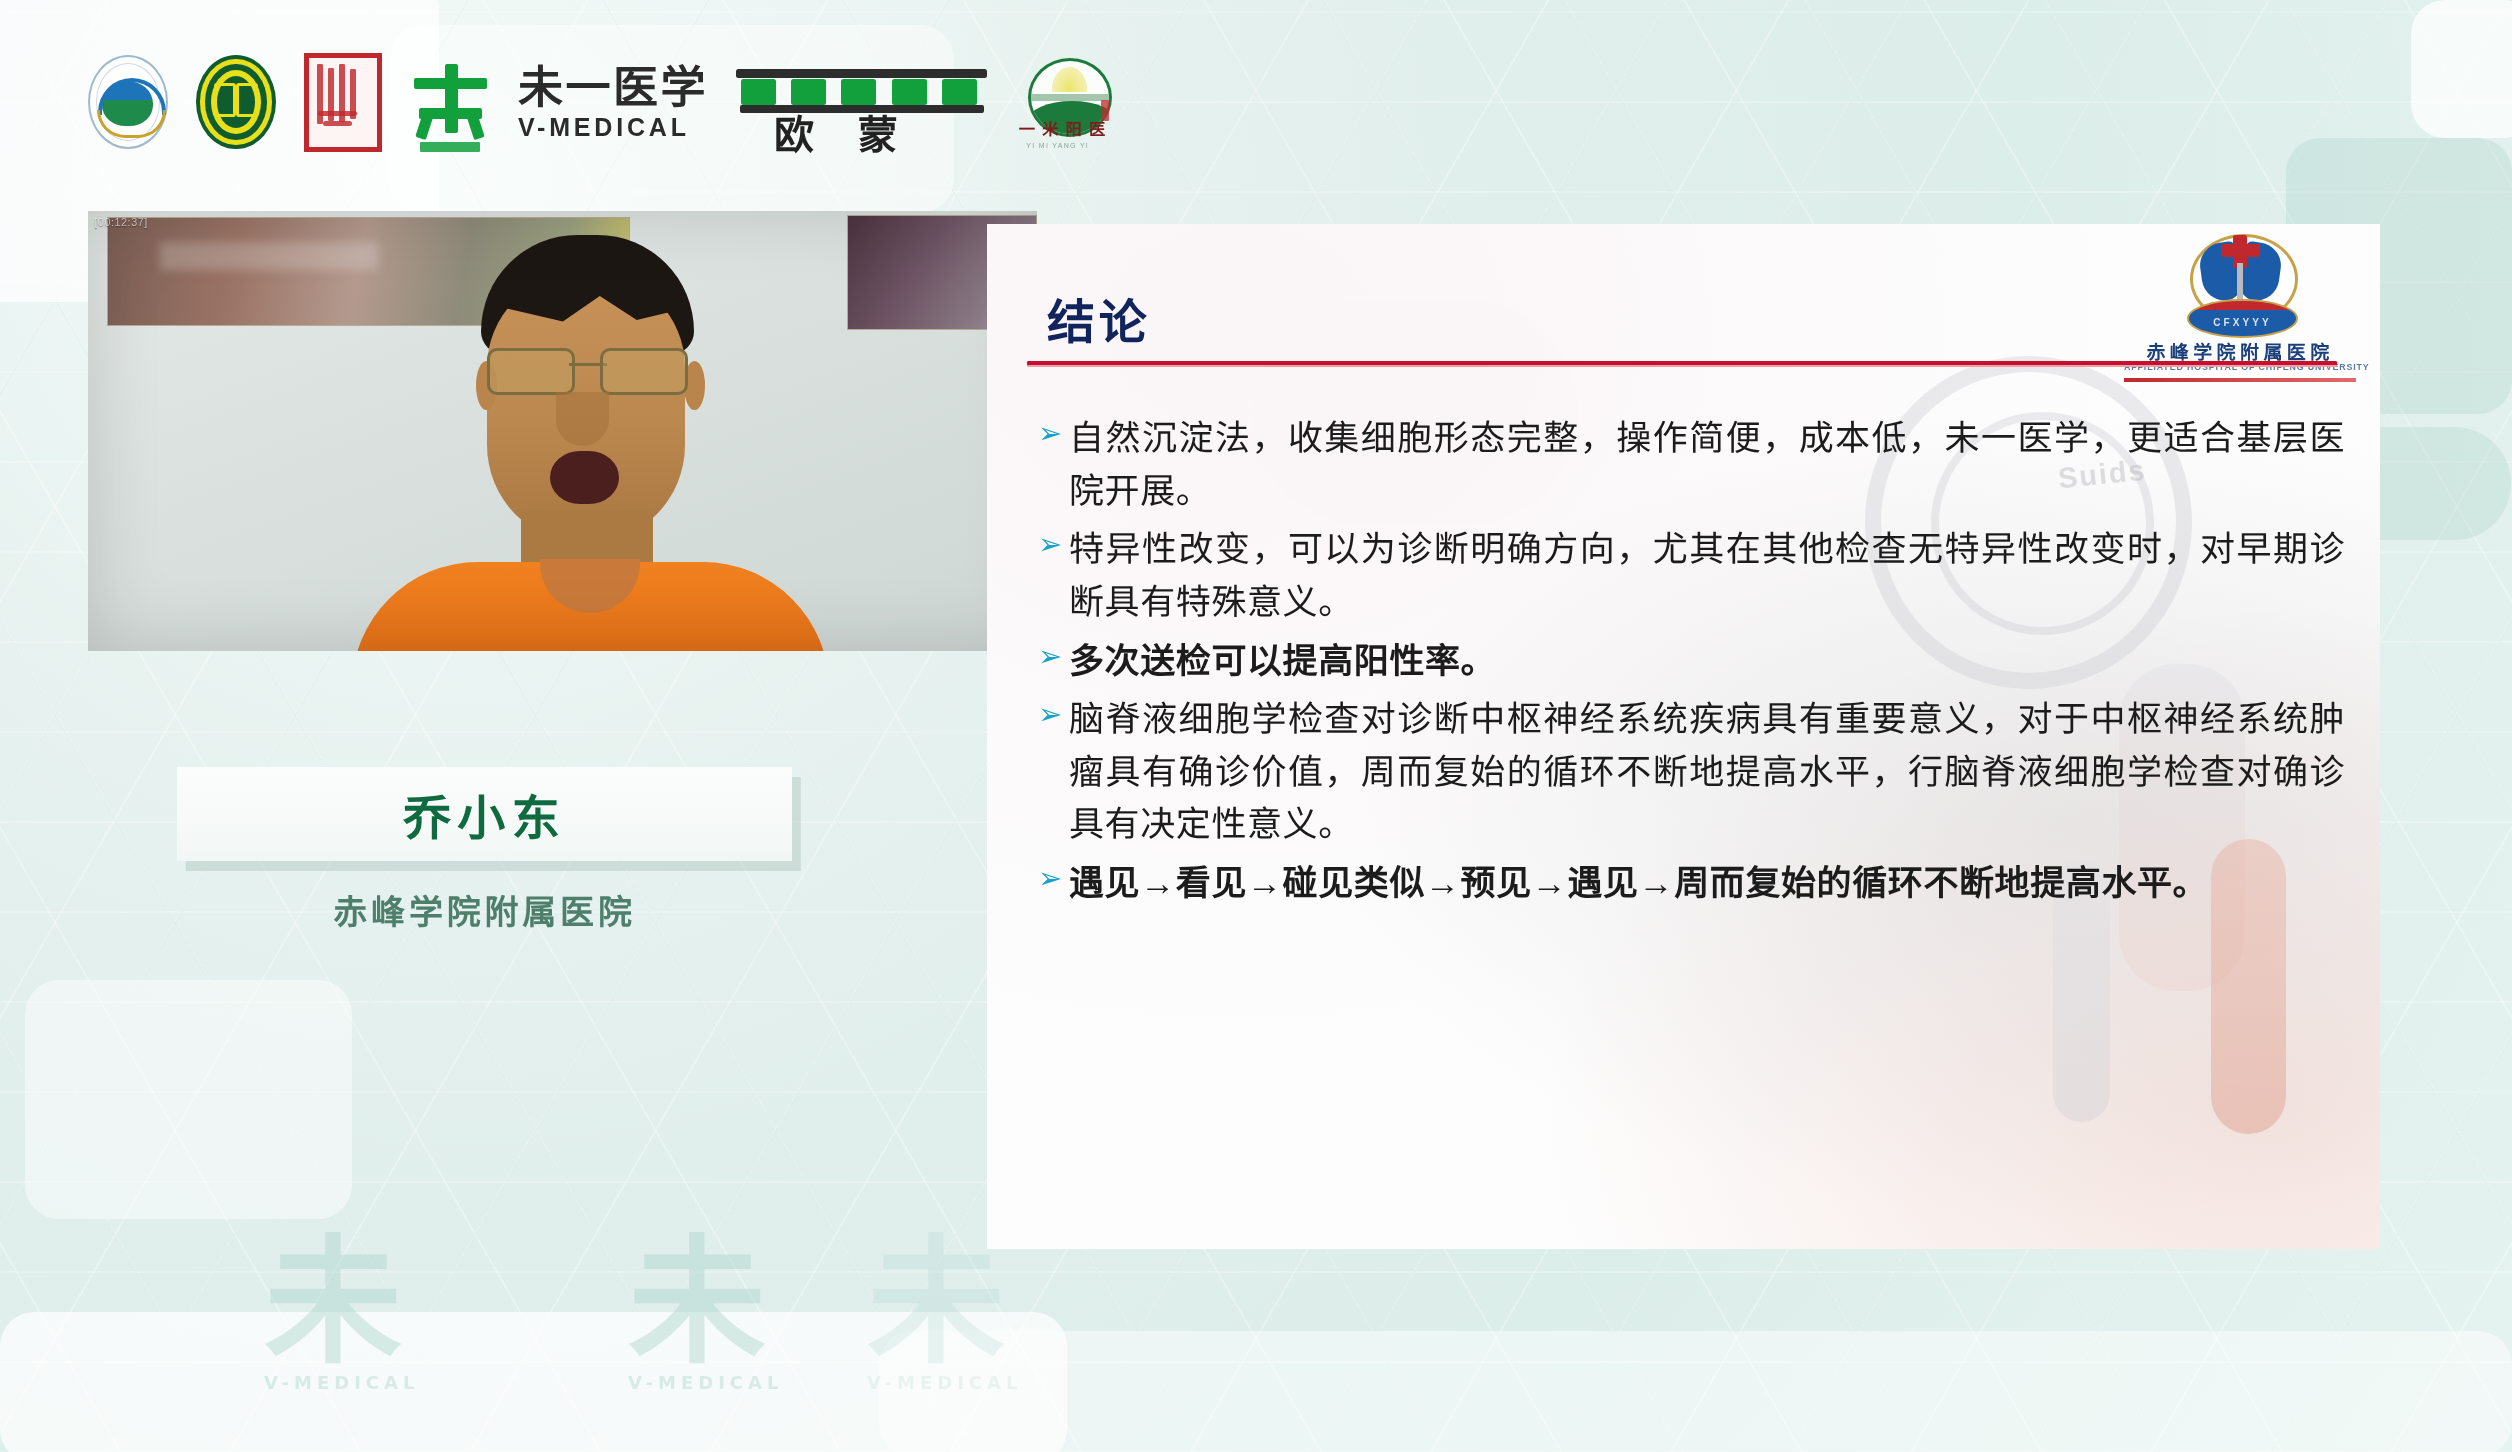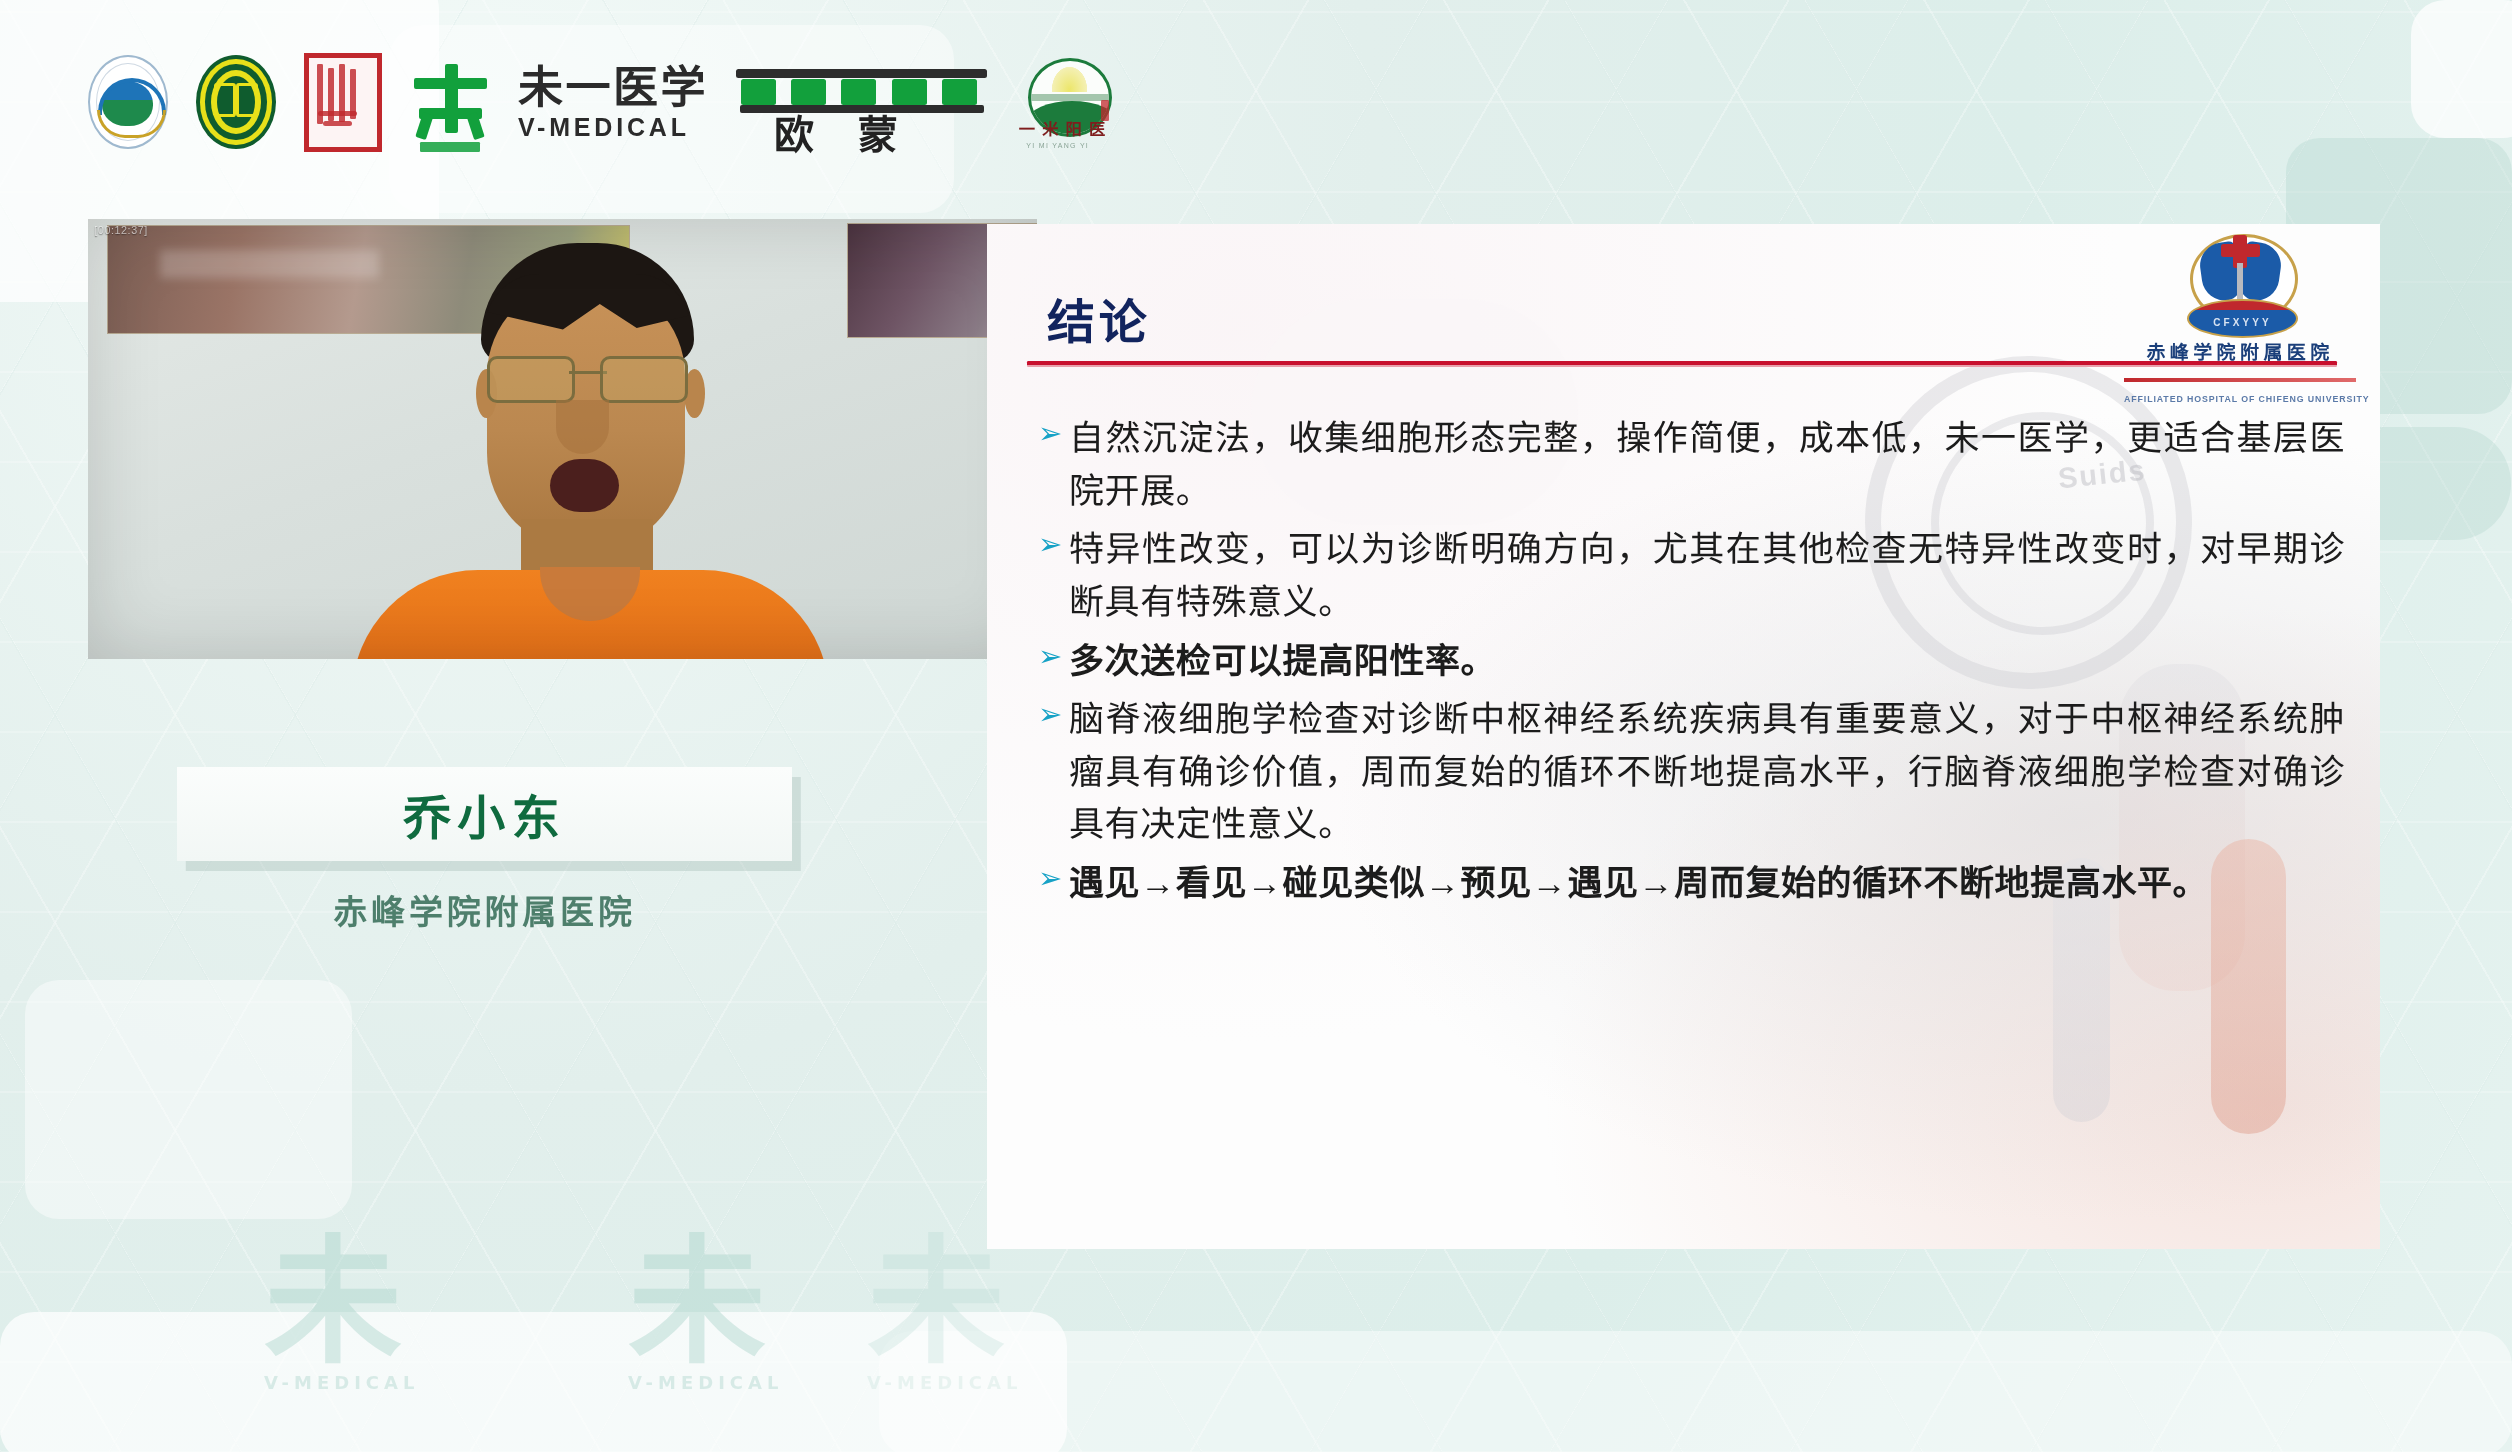--- a/index.html
+++ b/index.html
@@ -90,21 +90,21 @@
   .leaf .oval{position:absolute;left:12.6px;top:2.5px;width:78px;height:73px;border:3.1px solid #1c7b3c;border-radius:50%;background:#fbfdfb;overflow:hidden;}
   .leaf .hill{position:absolute;left:-2.5px;bottom:-6.3px;width:88px;height:39px;background:#1c7b3c;border-radius:50% 50% 46% 46%;}
   .leaf .sun{position:absolute;left:21.3px;top:6.3px;width:35px;height:25px;background:radial-gradient(ellipse at 50% 90%,#ece66a 0%,#f4f0b4 70%,transparent 72%);}
   .leaf .band{position:absolute;left:0;top:33px;width:84px;height:7.5px;background:#7fae8c;opacity:.7;}
   .leaf .mark{position:absolute;right:6.3px;top:45px;width:7.5px;height:21.3px;background:#c0282d;opacity:.75;border-radius:1.3px;}
   .leaf .cn{position:absolute;left:3.8px;bottom:8.8px;font-size:16.3px;font-weight:700;color:#7f1d1d;letter-spacing:1.3px;white-space:nowrap;}
   .leaf .en{position:absolute;left:11.3px;bottom:0;font-size:7px;color:#8aa496;letter-spacing:1.3px;white-space:nowrap;}
 
   
   #webcam{
-    position:absolute;left:88px;top:219px;width:949px;height:440px;
+    position:absolute;left:88px;top:211px;width:949px;height:440px;
     overflow:hidden;background:#cfd8d4;
   }
   #webcam .wall{position:absolute;inset:0;background:linear-gradient(160deg,#e4e9e6 0%,#d9e0dd 45%,#cfd7d4 100%);}
   #webcam .painting{
     position:absolute;left:19px;top:6.3px;width:521px;height:107px;
     background:linear-gradient(100deg,#7d5f55 0%,#9a7466 25%,#b49a8e 48%,#8e8b7a 68%,#9aa07f 86%,#c9c36a 100%);
     border:1.9px solid #b9ab93;
   }
   #webcam .painting .hl{position:absolute;left:10%;top:22%;width:42%;height:26%;background:rgba(255,255,255,.22);filter:blur(5px);}
   #webcam .painting2{
@@ -173,21 +173,21 @@
   #slide-logo .cring{position:absolute;left:7.5px;top:0;width:102px;height:84px;border:3.8px solid #c7a14a;border-radius:50%;background:#fff;}
   #slide-logo .wingL,#slide-logo .wingR{position:absolute;top:8.8px;width:38px;height:58px;background:#1b5ba8;}
   #slide-logo .wingL{left:19px;border-radius:38px 11.3px 25px 38px;transform:rotate(-8deg);}
   #slide-logo .wingR{right:19px;border-radius:11.3px 38px 38px 25px;transform:rotate(8deg);}
   #slide-logo .cross{position:absolute;left:51px;top:1.3px;width:14px;height:33px;background:#c0282d;border-radius:2.5px;}
   #slide-logo .crossb{position:absolute;left:39px;top:10px;width:39px;height:12.6px;background:#c0282d;border-radius:2.5px;}
   #slide-logo .stem{position:absolute;left:55px;top:29px;width:6.3px;height:44px;background:#b9babe;}
   #slide-logo .base{position:absolute;left:5px;top:65px;width:107px;height:35px;border-radius:50%;background:linear-gradient(180deg,#c0282d 0 26%,#1b5ba8 26% 100%);border:2.5px solid #c7a14a;}
   #slide-logo .basetxt{position:absolute;left:0;right:0;top:16.3px;text-align:center;font-size:10px;font-weight:800;color:#d8e3f2;letter-spacing:3.1px;}
   #slide-logo .cn{position:absolute;left:0;right:0;top:103px;text-align:center;font-size:19px;font-weight:700;color:#1b3f7a;letter-spacing:4.4px;white-space:nowrap;}
-  #slide-logo .en{position:absolute;left:0;right:0;top:128px;text-align:center;font-size:8.8px;font-weight:700;color:#5b7aa8;letter-spacing:0.9px;white-space:nowrap;margin-top:32px;}
+  #slide-logo .en{position:absolute;left:0;right:0;top:128px;text-align:center;font-size:8.8px;font-weight:700;color:#5b7aa8;letter-spacing:0.9px;white-space:nowrap;}
   #slide-logo .rule{position:absolute;left:0;right:0;top:144px;height:4.4px;background:linear-gradient(90deg,#c0282d,#e06a6a);}
 
   #slide-title{position:absolute;left:60px;top:59px;font-size:48px;font-weight:800;color:#12245e;letter-spacing:3.8px;}
   #slide-rule{position:absolute;left:40px;top:137px;width:1310px;height:5.7px;
               background:linear-gradient(180deg,#c8102e 0 60%,#e8a0ab 60% 100%);border-radius:1.3px;}
 
   #bullets{position:absolute;left:51px;top:188px;right:35px;}
   .bullet{display:flex;align-items:flex-start;margin-bottom:6.3px;}
   .bullet .mk{
     flex:0 0 auto;width:31px;font-size:29px;line-height:1.50;color:#17a2c6;

